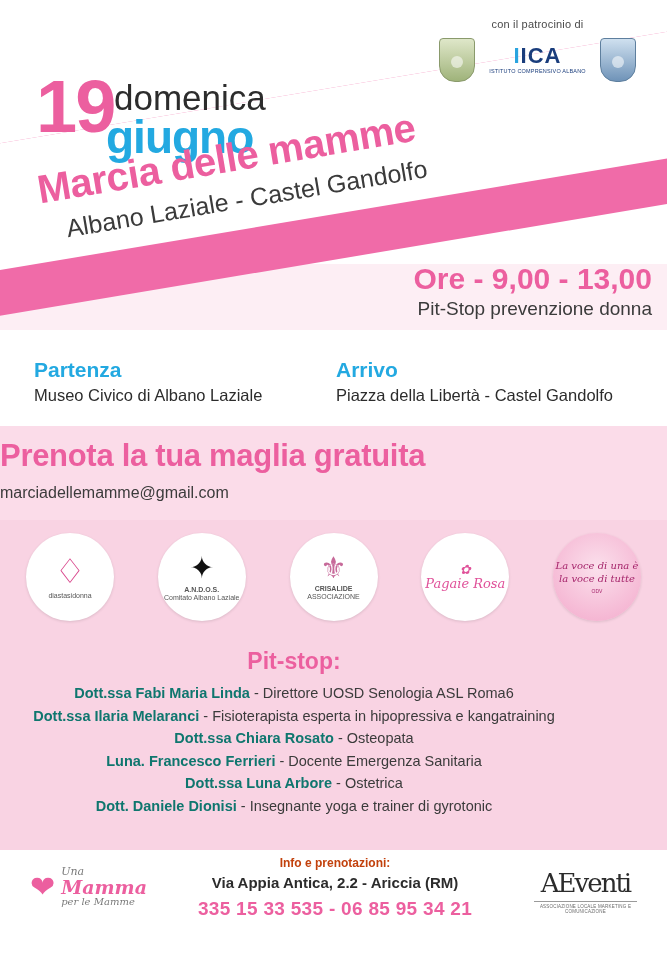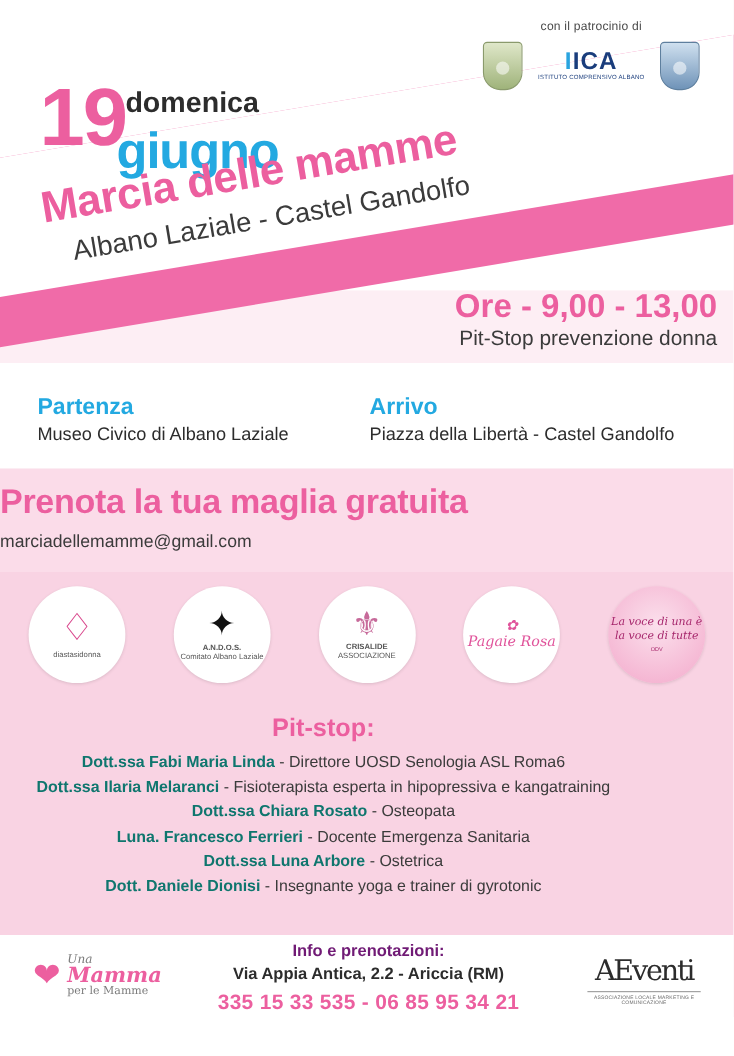--- a/index.html
+++ b/index.html
@@ -139,23 +139,23 @@
     left: 0; top: 0;
     font-size: 74px;
     font-weight: bold;
     color: #ec5f9f;
     line-height: .95;
     letter-spacing: -2px;
   }
   .date-dow {
     position: absolute;
     left: 78px; top: 6px;
-    font-size: 26px;
+    font-size: 35px;
     color: #2c2c2c;
-    font-weight: 700;
+    font-weight: 400;
   }
   .date-month {
     position: absolute;
     left: 70px; top: 38px;
     font-size: 46px;
     font-weight: bold;
     color: #23a9e1;
     letter-spacing: -1px;
   }
 
@@ -340,23 +340,23 @@
   }
 
   
   .footer-center {
     position: absolute;
     left: 150px; top: 856px;
     width: 370px;
     text-align: center;
   }
   .f-title {
-    font-size: 15px;
-    font-weight: bold;
-    color: #701a75;
+    font-size: 12px;
+    font-weight: bold;
+    color: #c2410c;
   }
   .f-addr {
     font-size: 15px;
     color: #2c2c2c;
     margin-top: 4px;
     font-weight: bold;
   }
   .f-mailrow {
     margin-top: 5px;
     display: flex;
@@ -417,20 +417,21 @@
     font-size: 19px;
     color: #ec5f9f;
     font-family: "DejaVu Serif", serif;
     font-style: italic;
     font-weight: bold;
   }
   .mamma-small {
     font-size: 10px;
     color: #7a7a7a;
     font-family: "DejaVu Serif", serif;
+    font-style: italic;
   }
 
   .logo-aeventi {
     position: absolute;
     left: 528px; top: 868px;
     width: 115px;
     text-align: center;
   }
   .ae-main {
     font-size: 26px;

